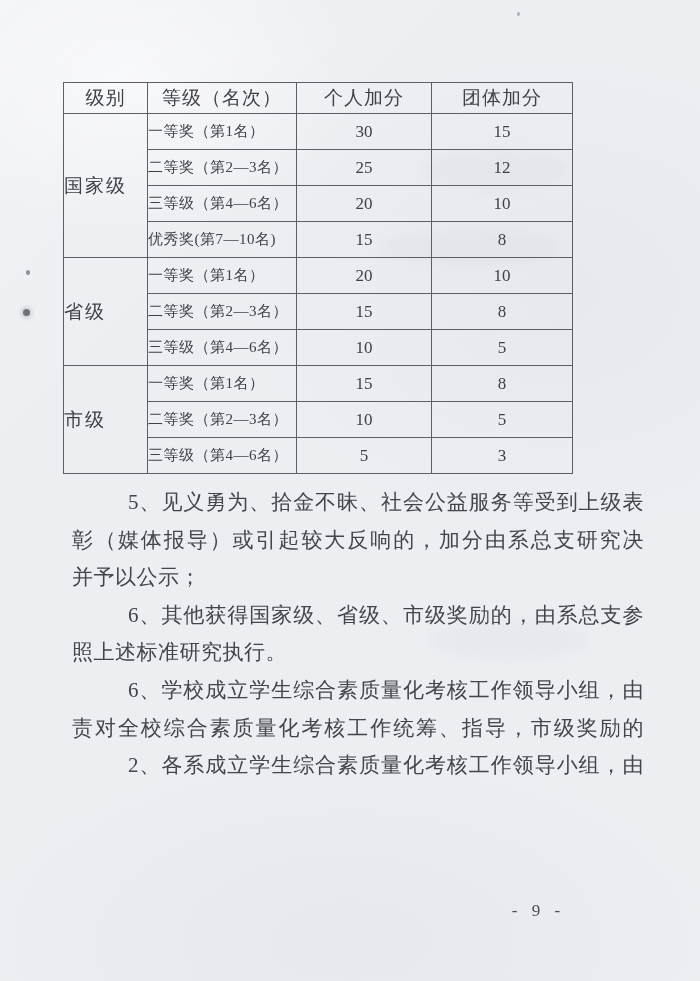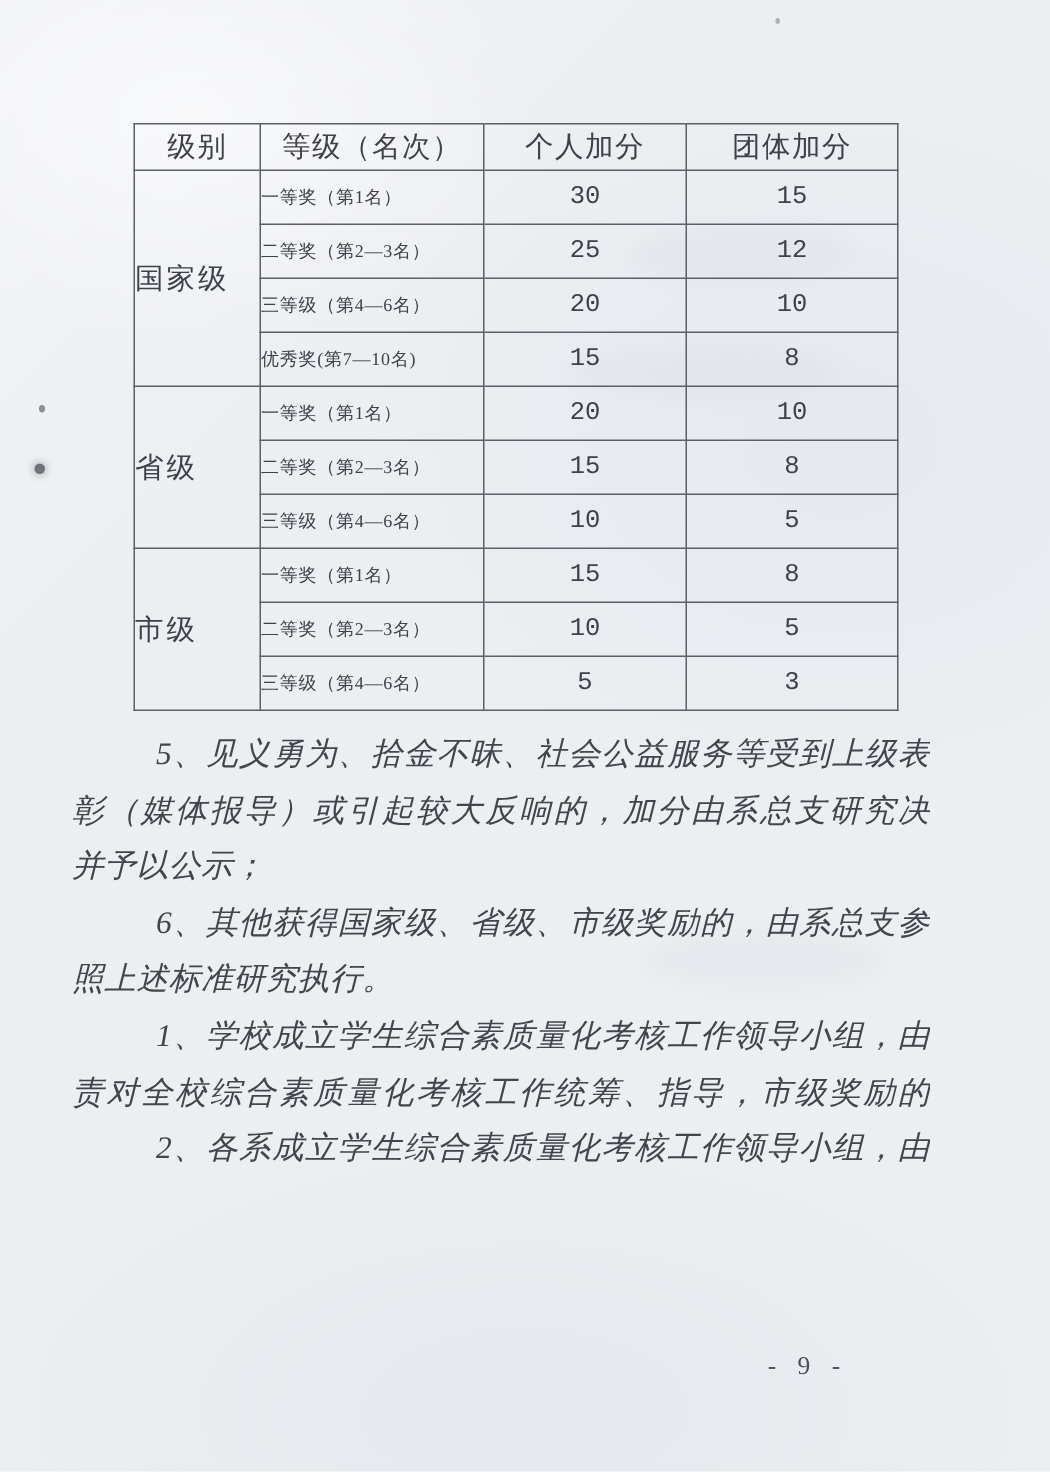--- a/index.html
+++ b/index.html
@@ -21,42 +21,42 @@
   .b1{left:420px;top:150px;width:150px;height:40px;}
   .b2{left:380px;top:230px;width:180px;height:36px;}
   .b3{left:430px;top:620px;width:160px;height:40px;}
   
   .speck{position:absolute;background:#3c3e46;border-radius:50%;}
   .s1{left:26px;top:270px;width:4px;height:5px;opacity:.55;}
   .s2{left:23px;top:309px;width:7px;height:7px;opacity:.7;box-shadow:0 0 4px 2px rgba(120,124,134,.45);}
   .s3{left:517px;top:12px;width:3px;height:4px;opacity:.35;}
 
   table.score{
-    position:absolute;left:89px;top:82px;
+    position:absolute;left:63px;top:82px;
     width:509px;
     border-collapse:collapse;
     table-layout:fixed;
   }
   table.score th, table.score td{
     border:1px solid #5d5f67;
     font-weight:normal;
     color:#3f4049;
     padding:0;
     vertical-align:middle;
     overflow:hidden;
     white-space:nowrap;
   }
   table.score tr.hrow th{height:30px;font-size:19px;text-align:center;letter-spacing:1px;}
   table.score tr.drow td{height:35px;}
   td.level{font-size:19px;text-align:left;letter-spacing:2px;}
-  td.grade{font-size:12px;text-align:left;padding-left:10px;letter-spacing:0.5px;}
-  td.num{font-size:17px;text-align:center;font-family:Liberation Mono, monospace;}
+  td.grade{font-size:15px;text-align:left;padding-left:10px;letter-spacing:0.5px;}
+  td.num{font-size:17px;text-align:center;font-family:Liberation Serif, serif;}
 
   .bodytext{
-    position:absolute;left:48px;top:484px;width:572px;font-style:italic;
+    position:absolute;left:72px;top:484px;width:572px;
   }
   .line{
     height:37.6px;line-height:37.6px;
     font-size:21px;
     letter-spacing:0.5px;
     white-space:nowrap;
   }
   .line.j{
     text-align:justify;
     text-align-last:justify;
@@ -164,20 +164,20 @@
     </tr>
   </tbody>
     </table>
 
   <div class="bodytext">
     <div class="line ind j">5、见义勇为、拾金不昧、社会公益服务等受到上级表</div>
     <div class="line j">彰（媒体报导）或引起较大反响的，加分由系总支研究决定，</div>
     <div class="line">并予以公示；</div>
     <div class="line ind j">6、其他获得国家级、省级、市级奖励的，由系总支参</div>
     <div class="line">照上述标准研究执行。</div>
-    <div class="line ind j">1、学校成立学生综合素质量化考核工作领导小组，由</div>
+    <div class="line ind j">6、学校成立学生综合素质量化考核工作领导小组，由</div>
     <div class="line j">责对全校综合素质量化考核工作统筹、指导，市级奖励的</div>
     <div class="line ind j">2、各系成立学生综合素质量化考核工作领导小组，由</div>
   </div>
 
   <div class="pagenum">- 9 -</div>
 
 </div>
 
 </body></html>

